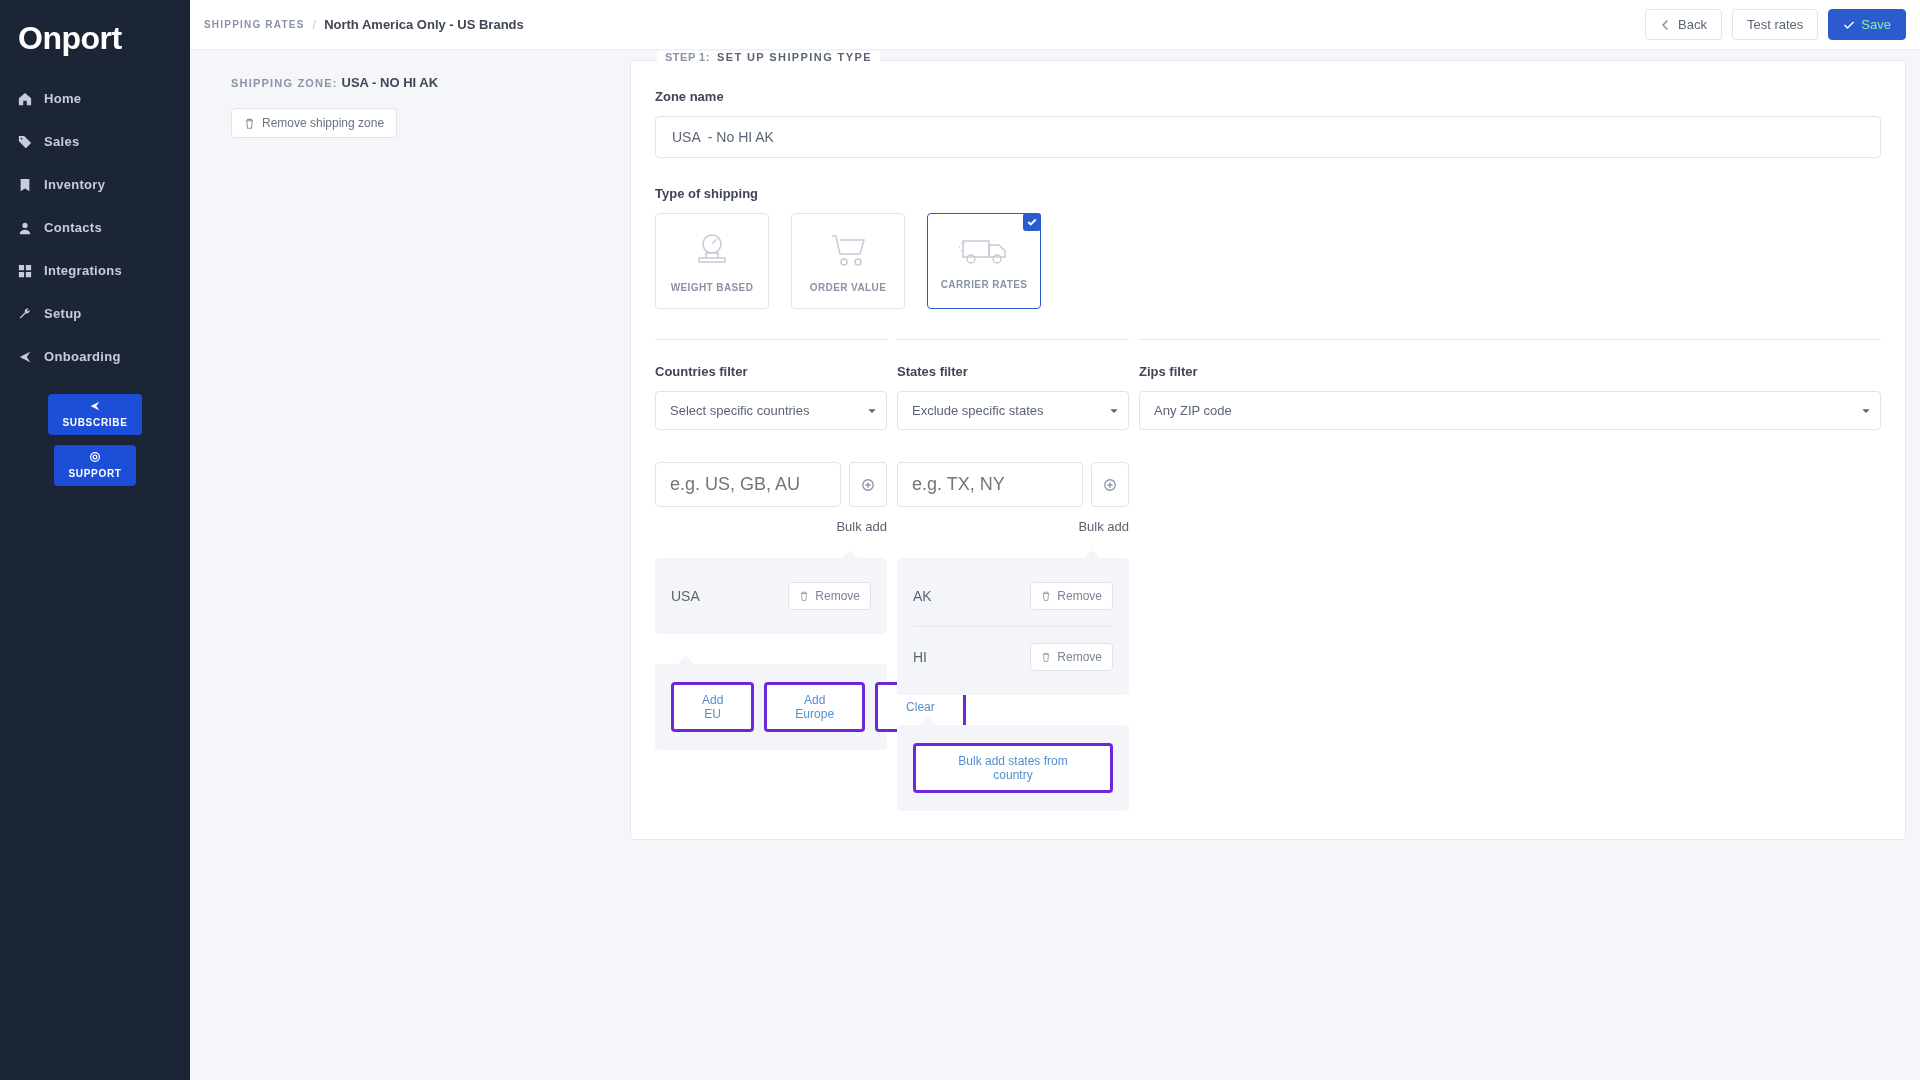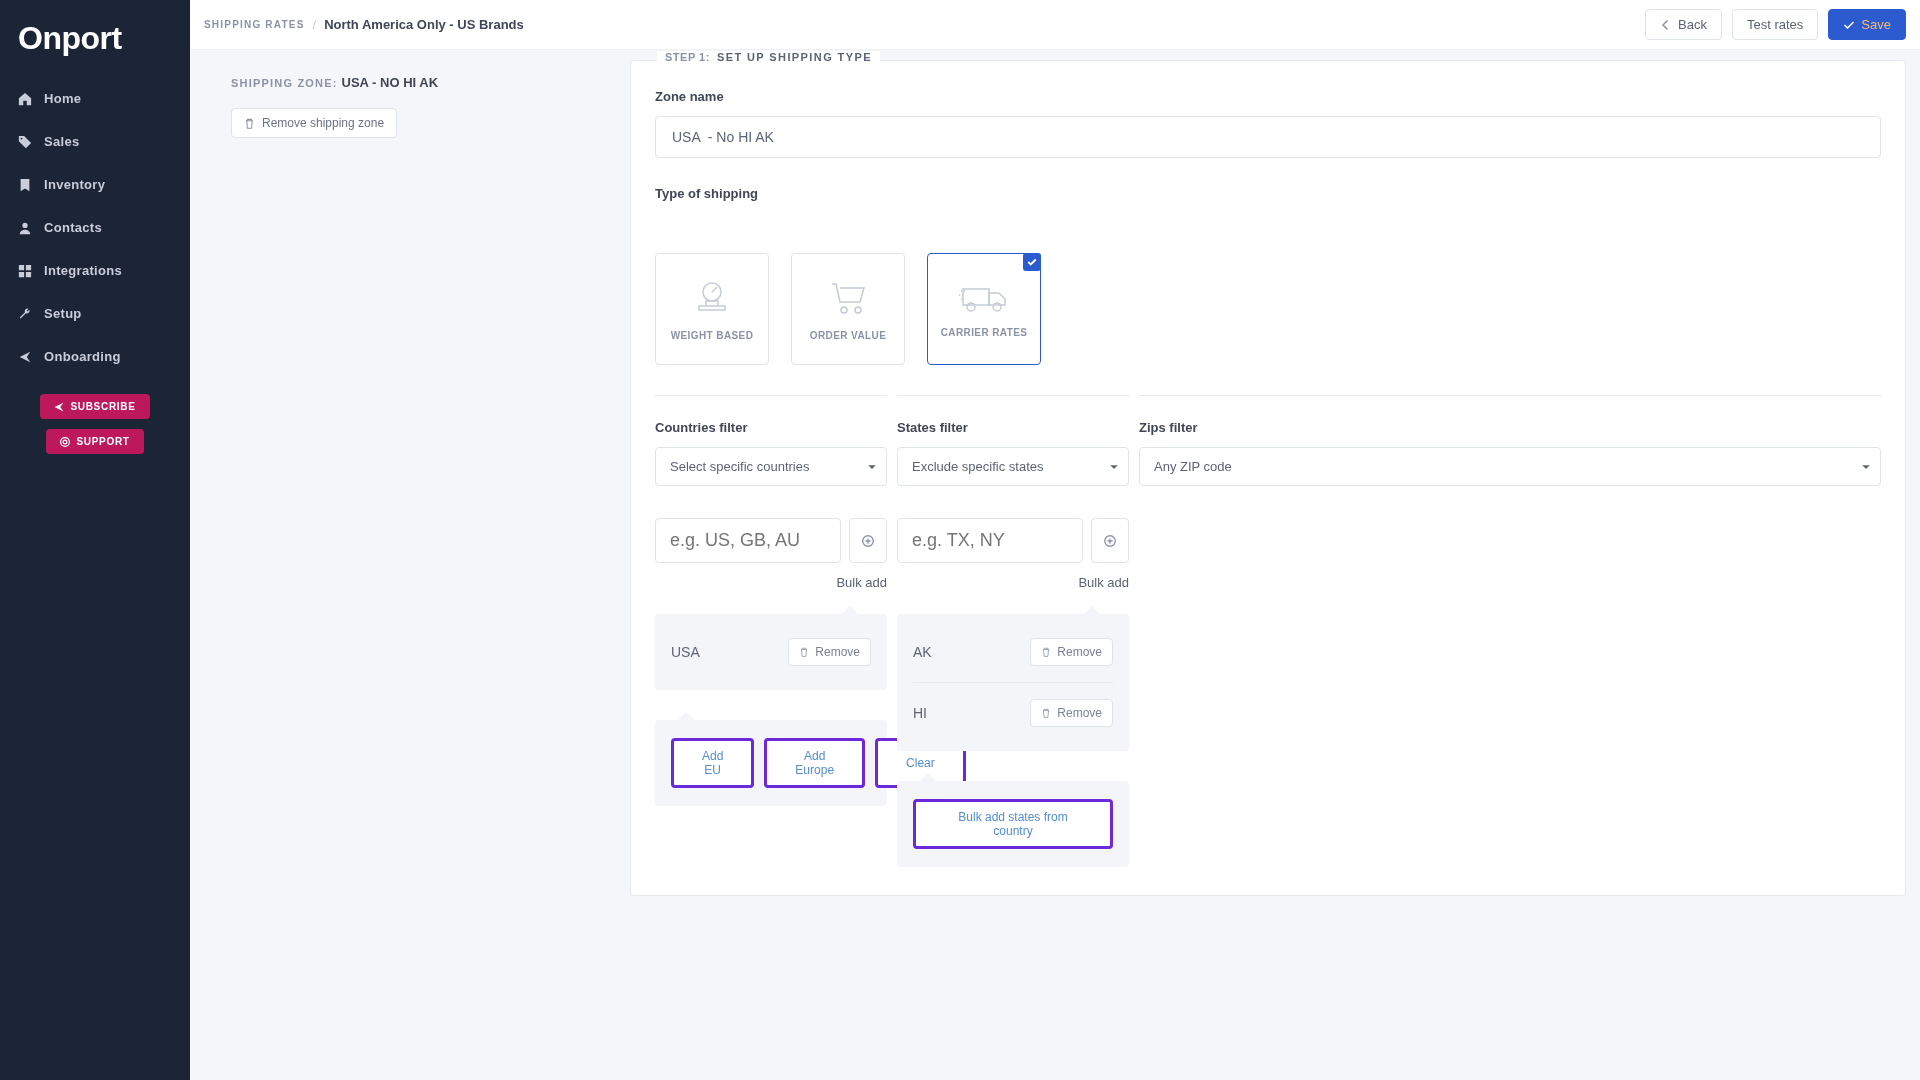--- a/index.html
+++ b/index.html
@@ -4,50 +4,50 @@
   <style>
     * { margin: 0; padding: 0; box-sizing: border-box; }
     body { font-family: -apple-system, BlinkMacSystemFont, 'Segoe UI', sans-serif; background: #fff; color: #3a4051; font-size: 14px; }
     
     .sidebar { position: fixed; left: 0; top: 0; width: 190px; height: 100vh; background: #1c2536; padding-top: 12px; }
     .logo { color: #fff; font-size: 32px; font-weight: 700; padding: 8px 18px 20px; letter-spacing: -0.5px; }
     .nav-list { list-style: none; }
     .nav-item { display: flex; align-items: center; padding: 14px 18px; color: #c8cdd9; font-size: 13px; font-weight: 600; letter-spacing: 0.3px; cursor: pointer; }
     .nav-icon { width: 14px; height: 14px; margin-right: 12px; fill: currentColor; display: inline-flex; align-items: center; justify-content: center; }
     .sidebar-buttons { padding: 16px; display: flex; flex-direction: column; gap: 10px; align-items: center; }
-    .pill-btn { background: #be185d; color: #fff; border: none; border-radius: 4px; padding: 7px 14px; font-size: 10px; font-weight: 700; letter-spacing: 0.7px; cursor: pointer; display: inline-flex; align-items: center; gap: 6px; }
+    .pill-btn { background: #1d4ed8; color: #fff; border: none; border-radius: 4px; padding: 7px 14px; font-size: 10px; font-weight: 700; letter-spacing: 0.7px; cursor: pointer; display: inline-flex; align-items: center; gap: 6px; flex-direction: column; }
     
     .topbar { margin-left: 190px; height: 50px; display: flex; align-items: center; padding: 0 14px; border-bottom: 1px solid #edf0f4; }
     .breadcrumb { display: flex; align-items: center; gap: 8px; font-size: 13px; }
     .crumb-label { color: #8a93a6; font-weight: 700; letter-spacing: 1.2px; font-size: 10px; }
     .crumb-sep { color: #c5cbd6; }
     .crumb-current { color: #3f4656; font-weight: 600; }
     .topbar-actions { margin-left: auto; display: flex; gap: 10px; }
     .btn { border: 1px solid #dfe3ea; background: #fff; color: #5b6474; padding: 7px 14px; border-radius: 4px; font-size: 13px; cursor: pointer; display: inline-flex; align-items: center; gap: 6px; }
-    .btn-primary { background: #2b5bce; color: #fdba74; border-color: #2b5bce; }
+    .btn-primary { background: #2b5bce; color: #86efac; border-color: #2b5bce; }
     
     .content { margin-left: 190px; padding: 0; min-height: calc(100vh - 50px); background: #f5f6f9; }
     .content-inner { display: flex; gap: 0; }
     
     .zone-panel { width: 440px; padding: 24px 41px; }
     .zone-title-line { margin-bottom: 18px; }
     .zone-title-label { color: #8a93a6; font-weight: 700; letter-spacing: 1.2px; font-size: 11px; }
     .zone-title-value { color: #3f4656; font-weight: 600; font-size: 13px; }
     .remove-zone-btn { border: 1px solid #dfe3ea; background: #fff; color: #6a7384; padding: 7px 12px; border-radius: 4px; font-size: 12px; cursor: pointer; display: inline-flex; align-items: center; gap: 7px; }
     
     .step-panel { flex: 1; background: #fff; border: 1px solid #e6e9ef; border-radius: 4px; margin: 10px 14px 20px 0; padding: 28px 24px; position: relative; }
     .step-legend { position: absolute; top: -10px; left: 26px; background: #fff; padding: 0 8px; font-size: 11px; }
     .step-legend .step-num { color: #8a93a6; font-weight: 700; letter-spacing: 0.5px; }
     .step-legend .step-name { color: #5b6474; font-weight: 700; letter-spacing: 1.4px; margin-left: 4px; }
     
     .field-label { font-weight: 600; color: #3f4656; font-size: 13px; margin-bottom: 12px; display: block; }
     .text-input { width: 100%; border: 1px solid #dfe3ea; border-radius: 4px; padding: 12px 16px; font-size: 14px; color: #5b6474; }
     
     .shipping-types { display: flex; gap: 22px; }
-    .type-card { width: 114px; height: 112px; border: 1px solid #dfe3ea; border-radius: 4px; display: flex; flex-direction: column; align-items: center; justify-content: center; gap: 12px; cursor: pointer; position: relative; background: #fff; margin-top: 40px; }
+    .type-card { width: 114px; height: 96px; border: 1px solid #dfe3ea; border-radius: 4px; display: flex; flex-direction: column; align-items: center; justify-content: center; gap: 12px; cursor: pointer; position: relative; background: #fff; }
     .type-card.selected { border-color: #2b5bce; }
     .type-check { position: absolute; top: -1px; right: -1px; width: 18px; height: 18px; background: #2b5bce; border-radius: 3px; display: flex; align-items: center; justify-content: center; }
     .type-card svg { fill: none; stroke: #c5cbd6; stroke-width: 1.5; }
     .type-label { font-size: 10px; font-weight: 700; letter-spacing: 0.4px; color: #8a93a6; }
     
     .divider-row { display: flex; gap: 10px; margin-top: 30px; }
     .divider-row hr { border: none; border-top: 1px solid #e6e9ef; margin-bottom: 24px; }
     .filter-col { display: flex; flex-direction: column; }
     .filter-col.wcountries { width: 232px; }
     .filter-col.wstates { width: 232px; }

